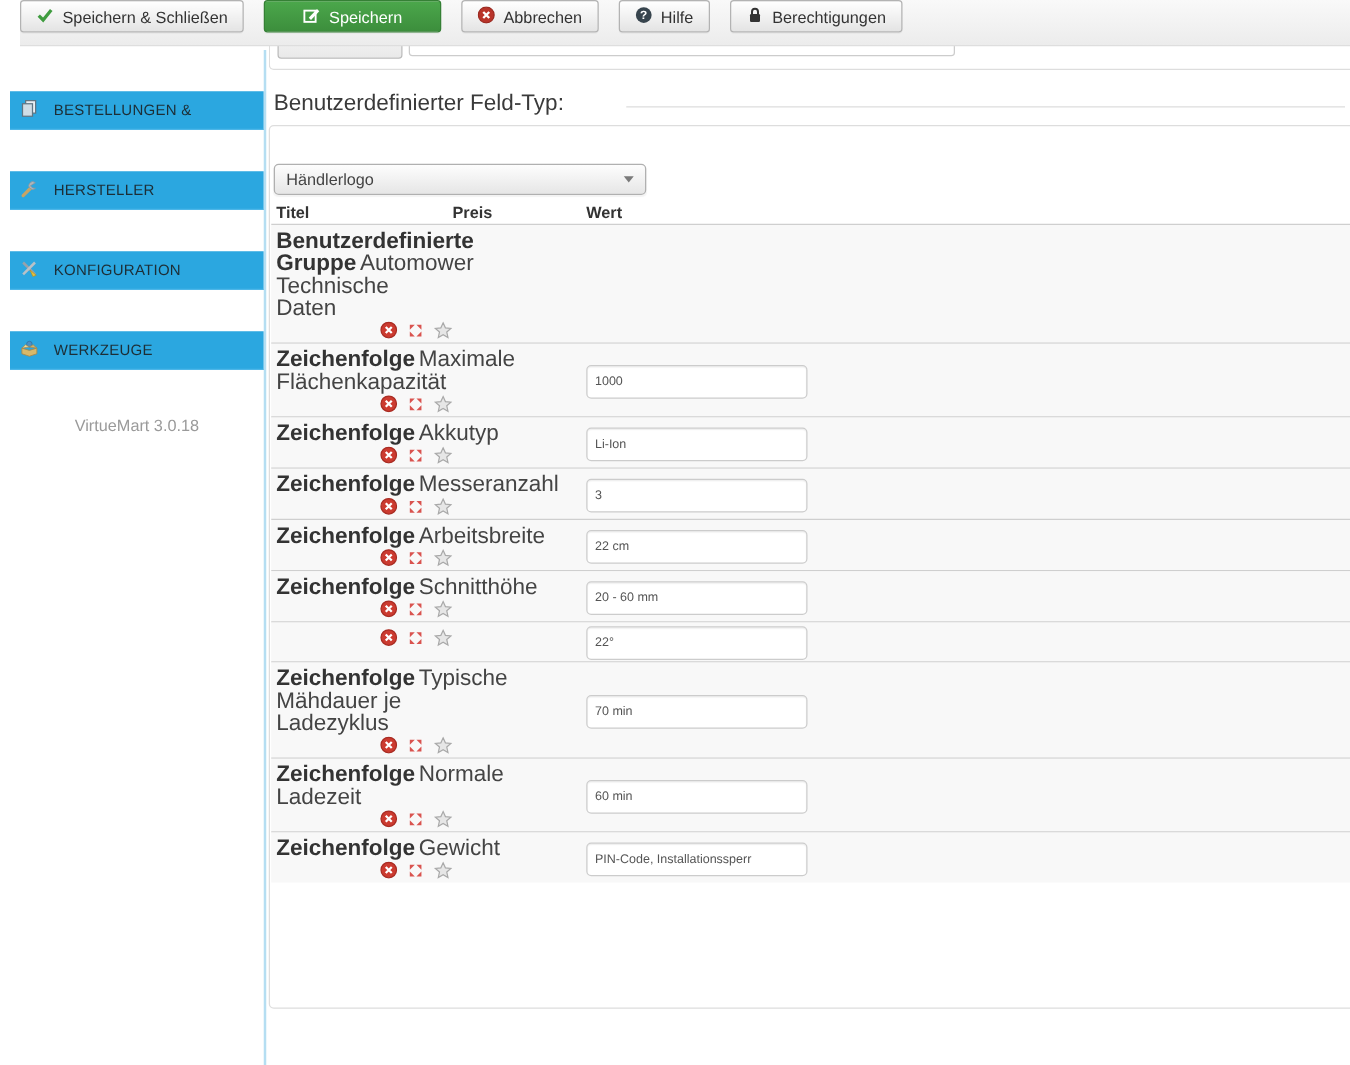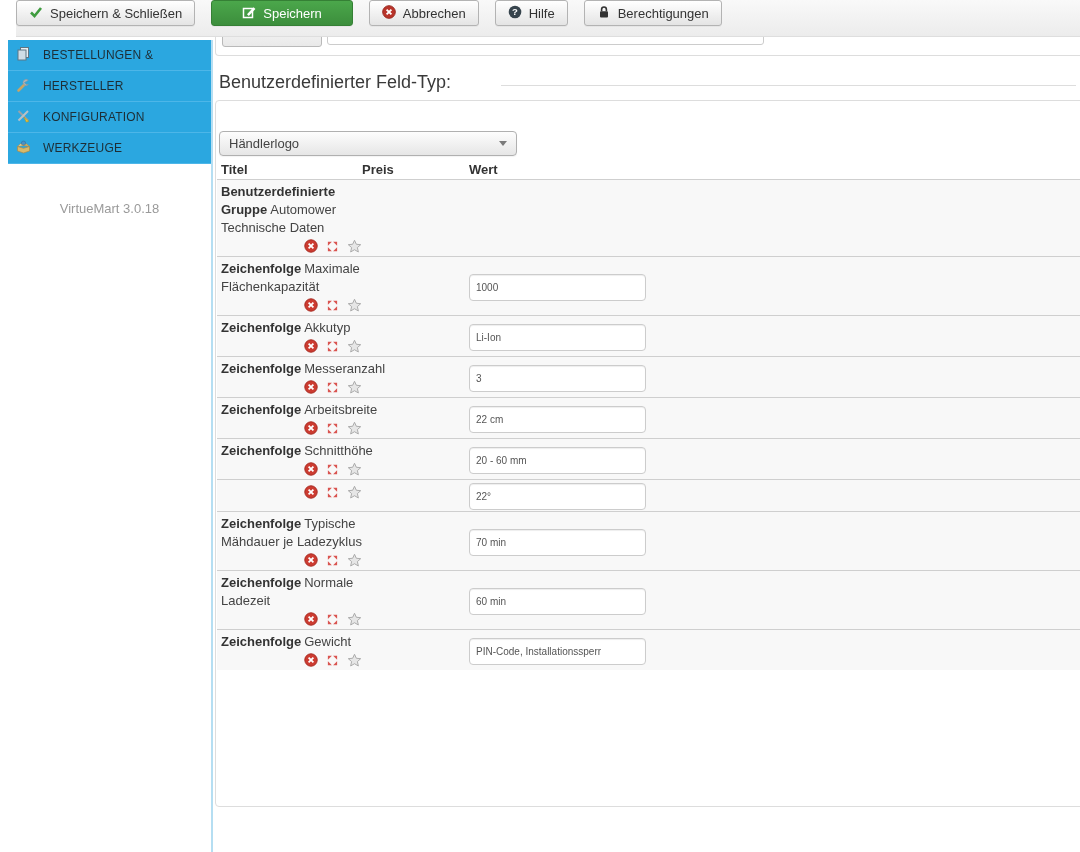--- a/index.html
+++ b/index.html
@@ -13,21 +13,21 @@
   .btn{display:inline-flex; align-items:center; gap:7px; height:26px; padding:0 12px;
     border:1px solid #b3b3b3; border-radius:3px; background:linear-gradient(#ffffff,#e4e4e4);
     font-size:13px; color:#333; cursor:pointer; box-shadow:0 1px 0 rgba(0,0,0,0.04); white-space:nowrap;}
   .btn.primary{background:linear-gradient(#4ba74b,#3c8e3c); border-color:#358035; color:#fff; padding:0 30px;}
   .btn svg{flex:0 0 auto;}
 
   
   .sidebar{position:absolute; left:8px; top:40px; width:203px;}
   .side-item{display:flex; align-items:center; gap:11px; height:30px; padding-left:7px;
     background:#2ba7e0; border-bottom:1px solid #4db6e8; cursor:pointer;
-    font-size:12px; color:#1d2e36; letter-spacing:0.2px;}
+    font-size:12px; color:#1d2e36; letter-spacing:0.2px;margin-top:33px;}
   .side-item:last-of-type{border-bottom:none;}
   .side-version{margin-top:37px; text-align:center; color:#9a9a9a; font-size:13px;}
 
   
   .content-edge{position:absolute; left:211px; top:40px; width:2px; height:812px; background:#b5def2;}
 
   
   .prev-fieldset{position:absolute; left:215px; top:8px; width:872px; height:47px;
     border:1px solid #ddd; border-top:none; border-radius:0 0 4px 4px; background:#fff;}
   .cut-box-a{position:absolute; left:222px; top:12px; width:98px; height:33px;
@@ -55,21 +55,21 @@
   .table{position:absolute; left:1px; top:58px; width:869px;}
   .thead{display:flex; height:20px; align-items:center; font-size:13px; font-weight:bold; color:#333;
     border-bottom:1px solid #cfcfcf;}
   .th-titel{width:141px; padding-left:4px;}
   .th-preis{width:107px;}
   .th-wert{flex:1;}
 
   .trow{display:flex; background:#f8f8f8; border-bottom:1px solid #cfcfcf; padding:3px 0 1px 4px; box-sizing:border-box;}
   .trow:last-child{border-bottom:none;}
   .cell-title{width:248px; flex:0 0 auto;}
-  .title-text{width:142px; font-size:13px; line-height:18px; color:#444;}
+  .title-text{width:142px; font-size:18px; line-height:18px; color:#444;}
   .t-bold{font-weight:bold; color:#333; padding-right:3px;}
   .icons{display:flex; align-items:center; gap:8px; height:18px; margin-left:83px;}
   .icons span{display:inline-flex; cursor:pointer;}
   .cell-wert{flex:1; display:flex; align-items:center;}
   .cell-wert input{width:163px; height:17px; padding:4px 6px; border:1px solid #ccc; border-radius:4px;
     background:#fff; font-family:"Liberation Sans", sans-serif; font-size:10px; color:#555;
     box-shadow:inset 0 1px 1px rgba(0,0,0,0.07); outline:none;}
 </style>
 </head>
 <body>

